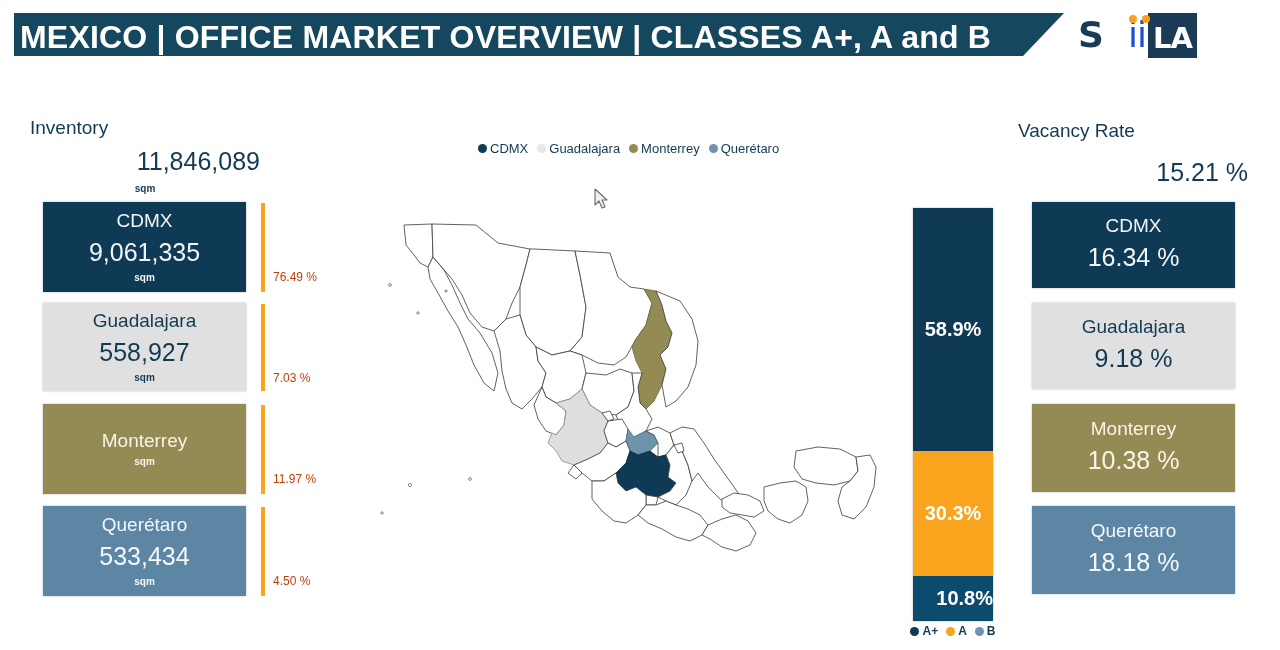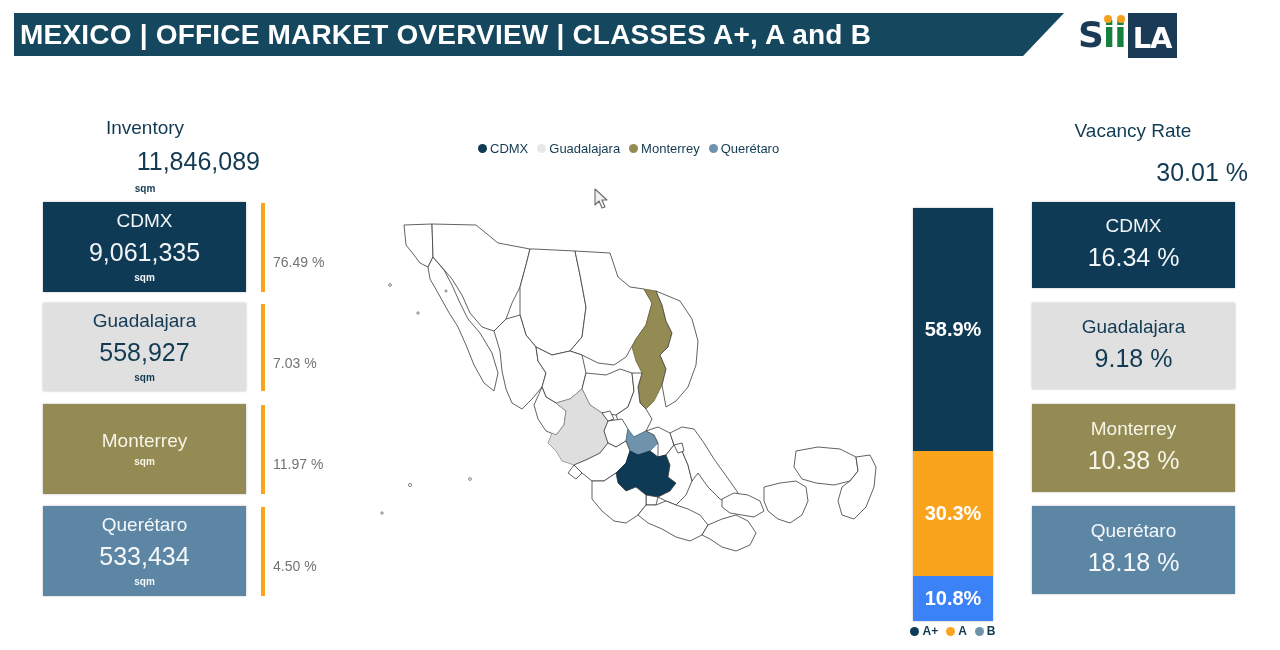--- a/index.html
+++ b/index.html
@@ -28,21 +28,21 @@
     position: absolute;
     left: 14px; top: 13px;
     width: 1050px;
     height: 43px;
     background: #15485e;
     clip-path: polygon(0 0, 100% 0, 96.1% 100%, 0 100%);
   }
   .header-title {
     position: absolute;
     left: 20px; top: 19px;
-    font-size: 28px;
+    font-size: 32px;
     font-weight: bold;
     letter-spacing: 0.2px;
     color: #ffffff;
     white-space: nowrap;
   }
   .logo {
     position: absolute;
     left: 1078px; top: 16px;
     height: 38px;
     display: flex;
@@ -52,25 +52,26 @@
     font-size: 36px;
     font-weight: bold;
     color: #1b3a55;
     line-height: 1;
     letter-spacing: -1px;
     font-family: "DejaVu Sans", sans-serif;
   }
   .logo-ii {
     position: relative;
     font-size: 36px;
-    font-weight: bold;
-    color: #15803d;
+    font-weight: normal;
+    color: #1d4ed8;
     line-height: 1;
     letter-spacing: -1px;
     font-family: "DejaVu Sans", sans-serif;
+    margin-left: 25px;
   }
   .logo-dot {
     position: absolute;
     width: 8px; height: 8px;
     border-radius: 50%;
     background: #f5a11d;
     top: -2px;
   }
   .logo-dot.d1 { left: 1px; }
   .logo-dot.d2 { left: 14px; }
@@ -82,21 +83,21 @@
     line-height: 1;
     padding: 11px 5px 5px 5px;
     margin-left: 2px;
     letter-spacing: -1px;
     font-family: "DejaVu Sans", sans-serif;
   }
 
   
   .panel-title {
     position: absolute;
-    text-align: center;
+    text-align: left;
     font-size: 19px;
     color: #123a52;
     width: 230px;
   }
   .panel-value {
     position: absolute;
     text-align: right;
     font-size: 25px;
     color: #123a52;
     width: 230px;
@@ -139,23 +140,24 @@
   .card.olive { background: #948b54; color: #f7f4e8; }
   .card.steel { background: #5d86a4; color: #f4f8fb; }
 
   .pct-bar {
     position: absolute;
     width: 4px;
     background: #f9a41c;
   }
   .pct-label {
     position: absolute;
-    font-size: 14px;
-    color: #737373;
+    font-size: 12px;
+    color: #c2410c;
     white-space: nowrap;
+    margin-top: 16px;
   }
 
   
   .map-wrap {
     position: absolute;
     left: 370px; top: 215px;
     width: 540px; height: 400px;
   }
   .map-legend {
     position: absolute;
@@ -368,41 +370,41 @@
   </svg>
 </div>
 
 <div class="stack">
   <div class="stack-seg" style="height:58.9%; background:#0e3a55;">
     <span>58.9%</span>
   </div>
   <div class="stack-seg" style="height:30.3%; background:#f9a41c;">
     <span>30.3%</span>
   </div>
-  <div class="stack-seg" style="height:10.8%; background:#3b82f6;">
+  <div class="stack-seg" style="height:10.8%; background:#0c4a6e;justify-content:flex-end;">
     <span>10.8%</span>
   </div>
 </div>
 <div class="stack-legend">
   <span class="legend-item">
     <span class="legend-dot" style="background:#0e3a55;"></span>
     <span>A+</span>
   </span>
   <span class="legend-item">
     <span class="legend-dot" style="background:#f9a41c;"></span>
     <span>A</span>
   </span>
   <span class="legend-item">
     <span class="legend-dot" style="background:#6f93ac;"></span>
     <span>B</span>
   </span>
 </div>
 
 <div class="panel-title" style="left:1018px; top:120px;">Vacancy Rate</div>
-<div class="panel-value" style="left:1018px; top:158px;">30.01 %</div>
+<div class="panel-value" style="left:1018px; top:158px;">15.21 %</div>
 
 <div class="card dark" style="left:1032px; top:202px; height:86px;">
   <div class="card-name">CDMX</div>
   <div class="card-value">16.34 %</div>
 </div>
 <div class="card light" style="left:1032px; top:303px; height:86px;">
   <div class="card-name">Guadalajara</div>
   <div class="card-value">9.18 %</div>
 </div>
 <div class="card olive" style="left:1032px; top:404px; height:88px;">

